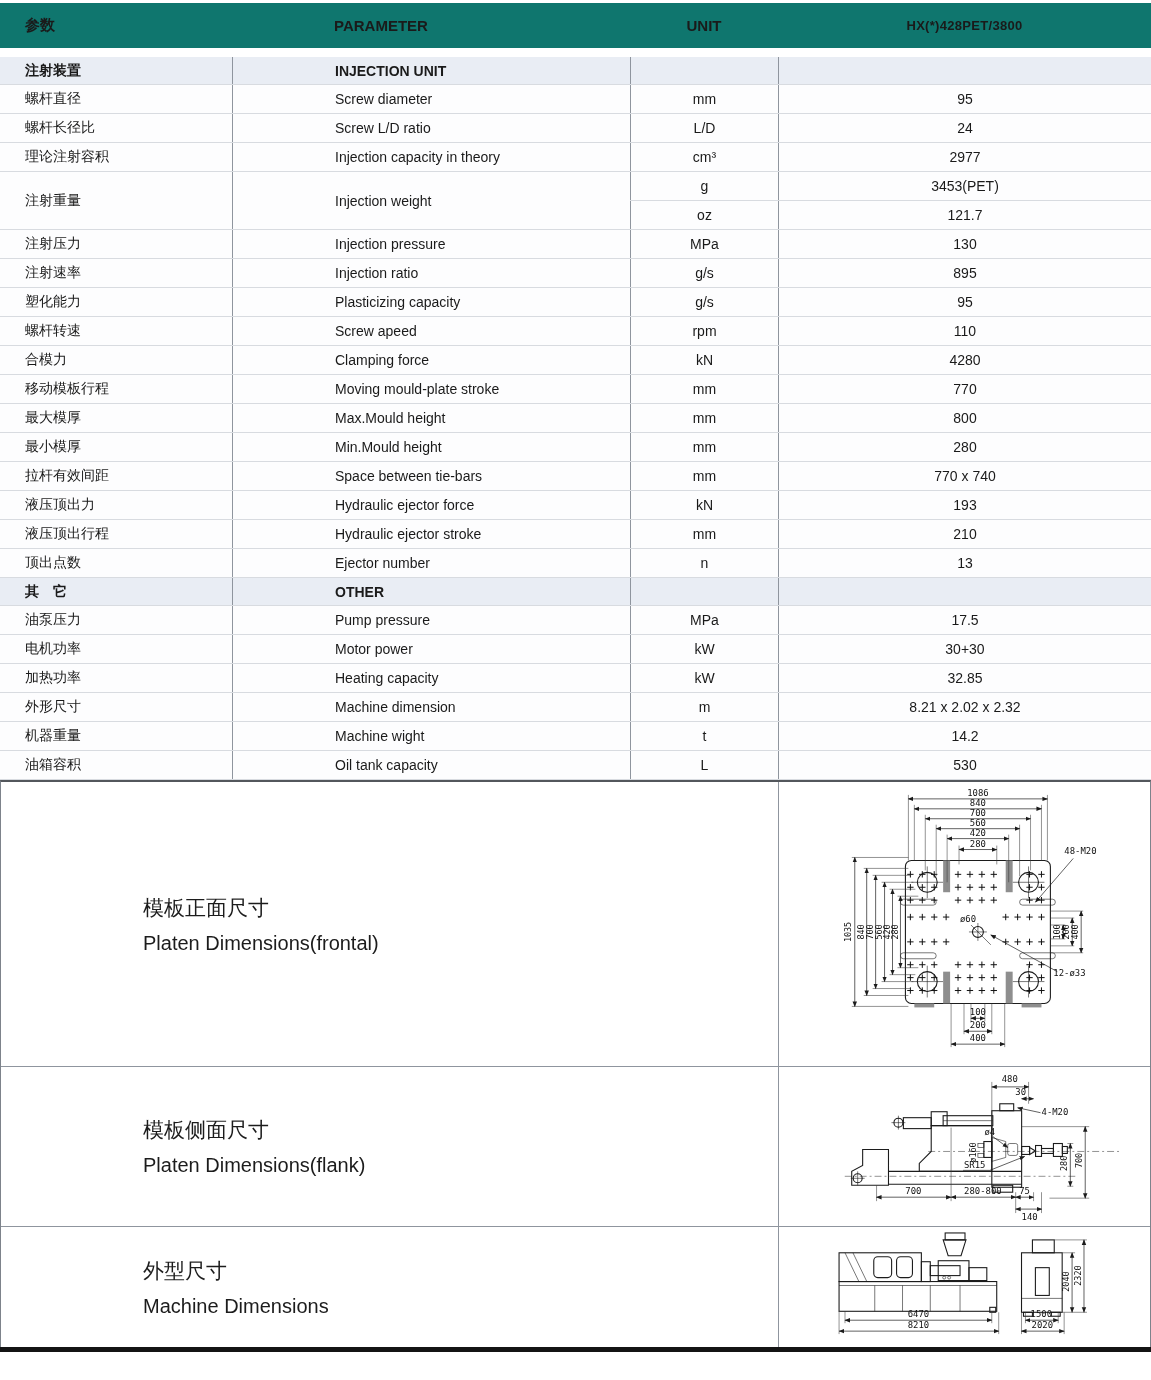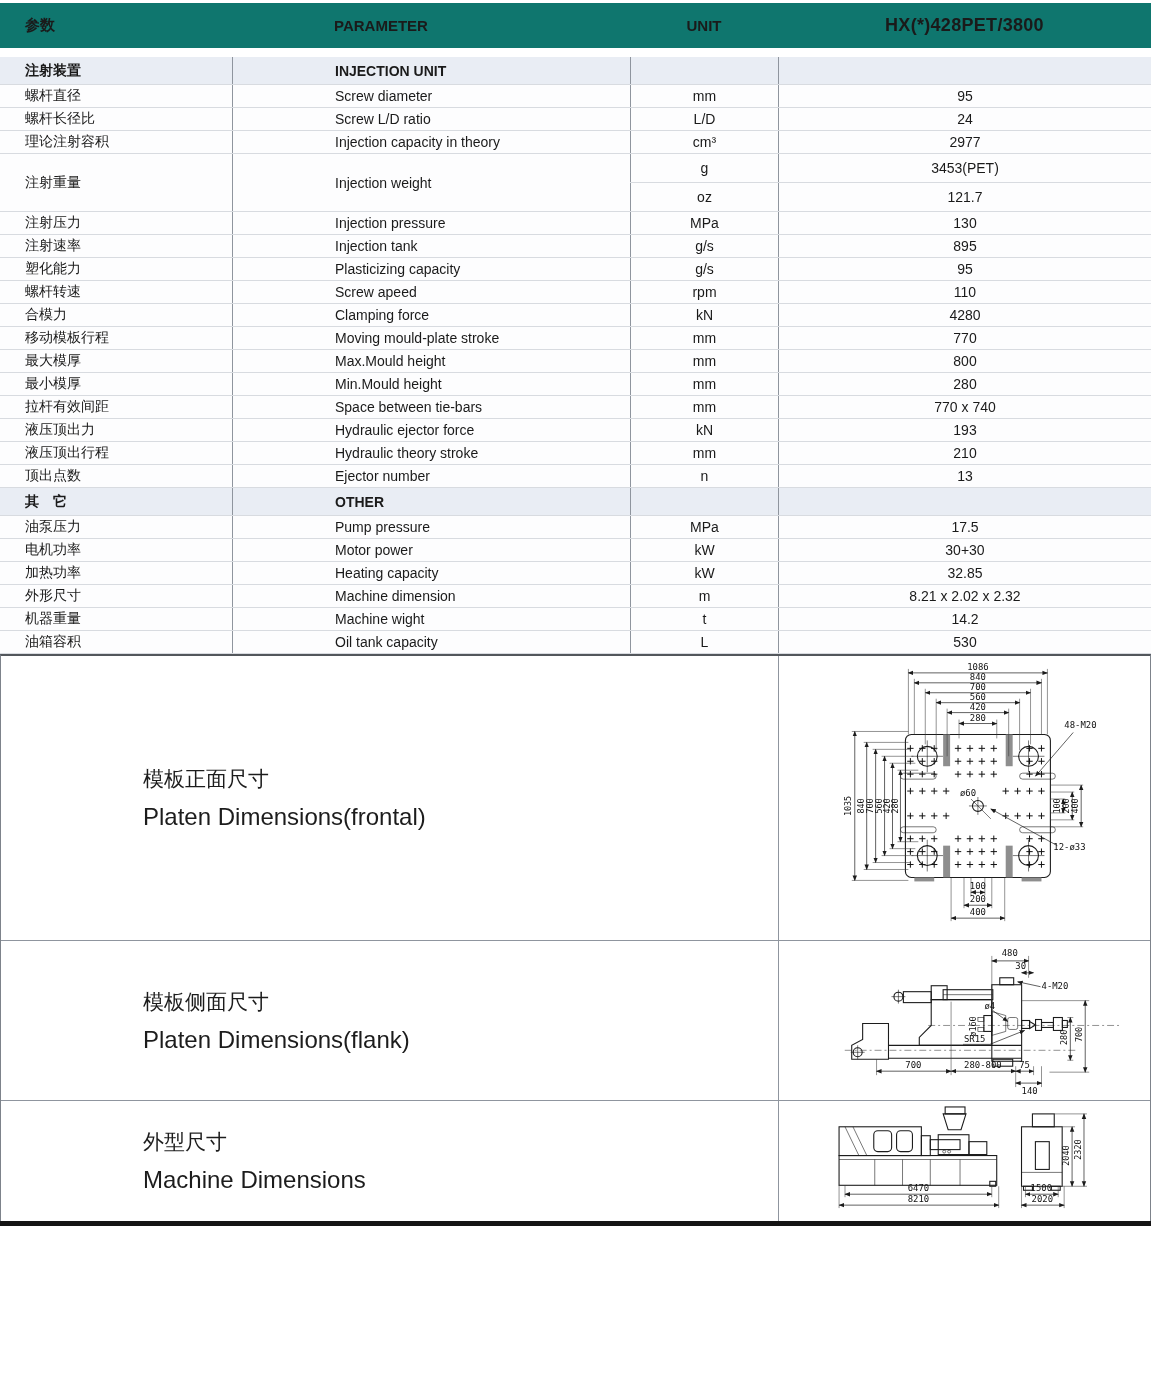--- a/index.html
+++ b/index.html
@@ -7,24 +7,24 @@
   .page {
     width:1151px; height:1380px; position:relative; background:#fff;
     color:#1a1a1a; font-family:"Liberation Sans","DejaVu Sans",sans-serif;
     overflow:hidden;
   }
   
   .thead {
     display:flex; align-items:center; height:45px; margin-top:3px;
     background:#0f766e; font-weight:700; font-size:15px;
   }
-  .thead .c4 { font-size:18px; letter-spacing:.3px;text-align:center; }
+  .thead .c4 { font-size:13px; letter-spacing:.3px;text-align:center; }
   .gap { height:9px; background:#fff; }
   .sec  { height:28px; background:#e9edf4; font-weight:700; }
-  .row  { height:23px; background:#fdfdfe; }
+  .row  { height:29px; background:#fdfdfe; }
   .row.dbl { height:58px; }
   .sec,.row { display:flex; align-items:stretch; border-bottom:1px solid #d8dbe0; font-size:14px; }
   .c1 { width:232px; padding-left:25px; display:flex; align-items:center; }
   .c2 { width:398px; padding-left:102px; display:flex; align-items:center; }
   .c3 { width:148px; display:flex; align-items:center; justify-content:center; }
   .c4 { flex:1; display:flex; align-items:center; justify-content:center; }
   .row .c2,.row .c3,.row .c4,.sec .c2,.sec .c3,.sec .c4 { border-left:1px solid #8f959e; }
   .sub { flex:1; display:flex; flex-direction:column; }
   .subrow { flex:1; display:flex; align-items:stretch; }
   .subrow:first-child { border-bottom:1px solid #d8dbe0; }
@@ -33,21 +33,21 @@
     height:567px; display:flex; flex-direction:column;
     border-top:2px solid #53575c; border-left:1px solid #7d838b; border-right:1px solid #7d838b;
   }
   .band { display:flex; border-bottom:1px solid #8f959e; }
   .band.b1 { height:285px; } .band.b2 { height:160px; } .band.b3 { flex:1; border-bottom:none; }
   .dlabel {
     width:778px; display:flex; flex-direction:column; justify-content:center;
     padding-left:142px; gap:10px; color:#1c1c1c;
   }
   .dlabel .cnl { font-size:21px; }
-  .dlabel .enl { font-size:24px; }
+  .dlabel .enl { font-size:20px; }
   .ddraw { flex:1; border-left:1px solid #8f959e; display:flex; align-items:center; justify-content:center; }
   .ddraw svg { display:block; }
   .bottombar { height:5px; background:#141414; }
   
   .o   { fill:none; stroke:#1c1c1c; stroke-width:1.1; }
   .t   { fill:none; stroke:#1c1c1c; stroke-width:.6; }
   .e   { fill:none; stroke:#3a3a3a; stroke-width:.55; }
   .cl  { fill:none; stroke:#3a3a3a; stroke-width:.55; stroke-dasharray:7 3 2 3; }
   .dim { fill:none; stroke:#1c1c1c; stroke-width:.7; marker-start:url(#ar); marker-end:url(#ar); }
   .ld  { fill:none; stroke:#1c1c1c; stroke-width:.7; marker-end:url(#ar); }
@@ -109,21 +109,21 @@
     </div>
   </div>
   <div class="row">
     <div class="c1">注射压力</div>
     <div class="c2">Injection pressure</div>
     <div class="c3">MPa</div>
     <div class="c4">130</div>
   </div>
   <div class="row">
     <div class="c1">注射速率</div>
-    <div class="c2">Injection tank</div>
+    <div class="c2">Injection ratio</div>
     <div class="c3">g/s</div>
     <div class="c4">895</div>
   </div>
   <div class="row">
     <div class="c1">塑化能力</div>
     <div class="c2">Plasticizing capacity</div>
     <div class="c3">g/s</div>
     <div class="c4">95</div>
   </div>
   <div class="row">
@@ -164,21 +164,21 @@
     <div class="c4">770 x 740</div>
   </div>
   <div class="row">
     <div class="c1">液压顶出力</div>
     <div class="c2">Hydraulic ejector force</div>
     <div class="c3">kN</div>
     <div class="c4">193</div>
   </div>
   <div class="row">
     <div class="c1">液压顶出行程</div>
-    <div class="c2">Hydraulic theory stroke</div>
+    <div class="c2">Hydraulic ejector stroke</div>
     <div class="c3">mm</div>
     <div class="c4">210</div>
   </div>
   <div class="row">
     <div class="c1">顶出点数</div>
     <div class="c2">Ejector number</div>
     <div class="c3">n</div>
     <div class="c4">13</div>
   </div>
 

